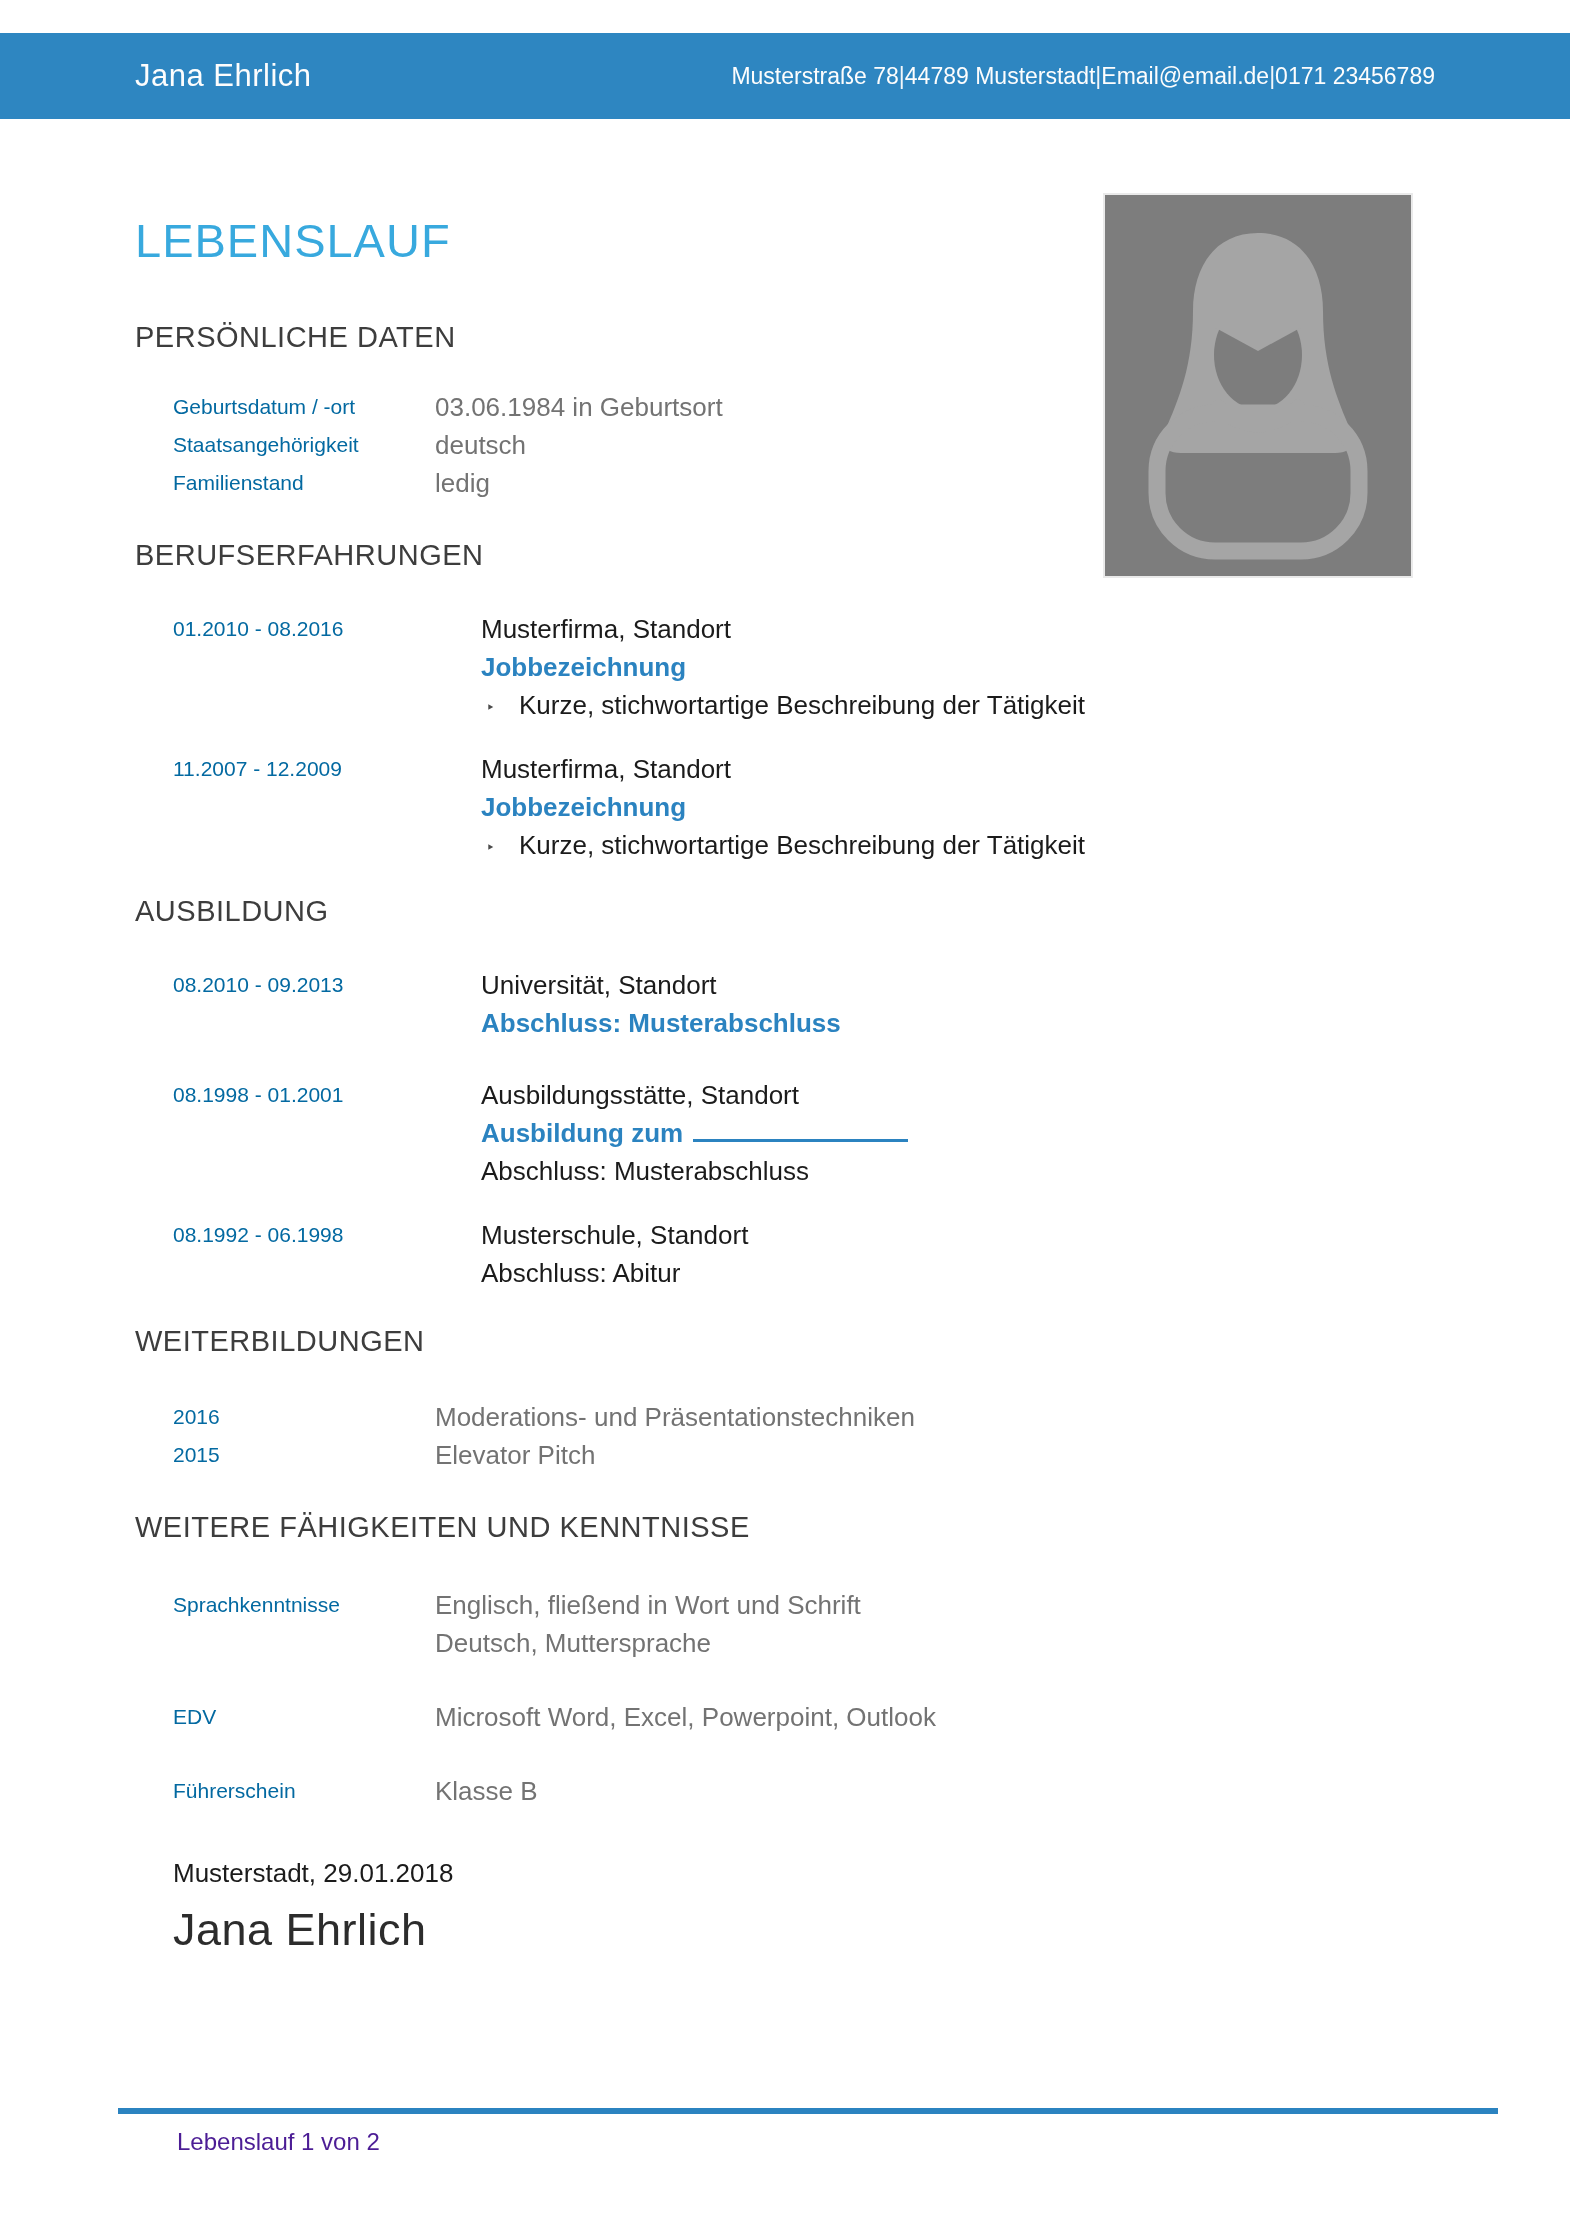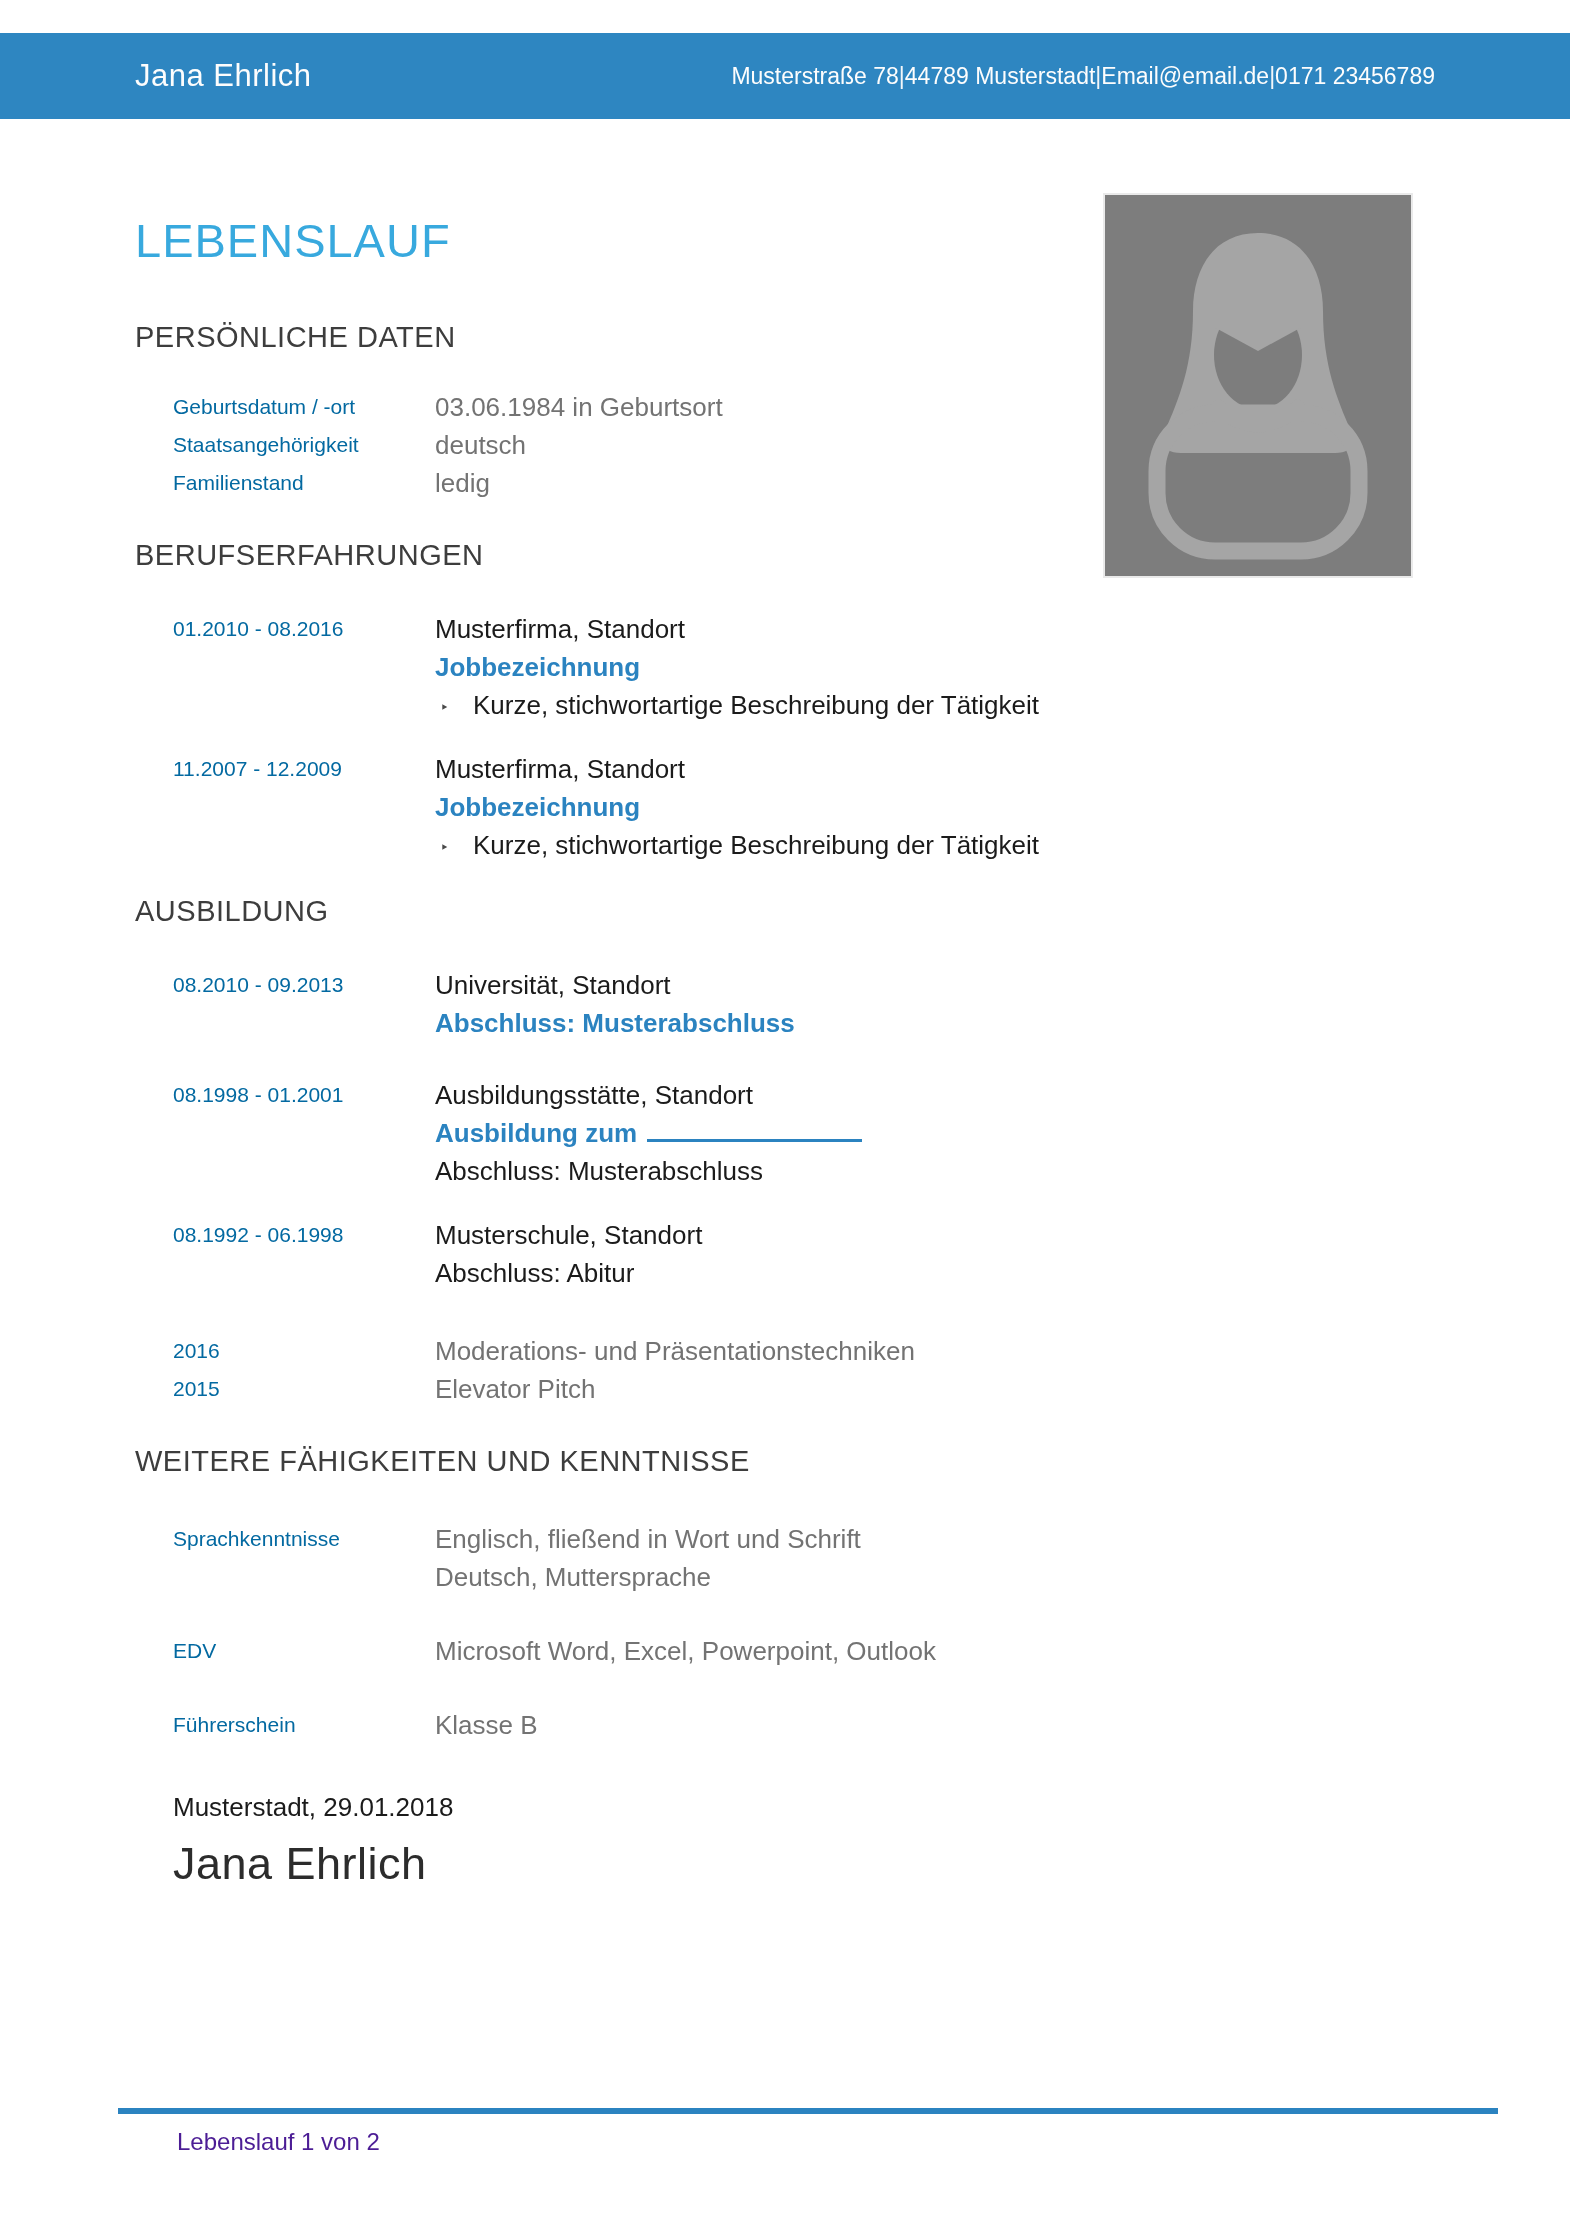--- a/index.html
+++ b/index.html
@@ -40,21 +40,21 @@
   .m-skills   { margin-top:36px; }
   .rows { margin-top:34px; }
   .row  { display:flex; }
   .lab {
     width:300px; padding-left:38px; flex-shrink:0;
     font-size:21px; line-height:38px; color:#0369a1;
   }
   .val { font-size:26px; line-height:38px; color:#737373; }
   
   .items { margin-top:38px; }
-  .item  { display:flex; margin-bottom:26px; }
+  .item  { display:flex; margin-bottom:26px;gap:46px; }
   .item .body { flex:1; }
   .line    { font-size:26px; line-height:38px; color:#1b1b1b; }
   .role    { font-size:26px; line-height:38px; font-weight:700; color:#2b83c0; }
   .bullet-line { display:flex; align-items:baseline; }
   .bullet-glyph { font-size:19px; color:#4a4a4a; width:38px; padding-left:6px; flex-shrink:0; }
   .blank-line {
     display:inline-block; width:215px; border-bottom:3px solid #2b83c0;
     margin-left:10px; height:26px; vertical-align:baseline;
   }
   .gap-lg { margin-bottom:34px; }
@@ -164,20 +164,21 @@
     </div>
     <div class="item">
       <div class="lab">08.1992 - 06.1998</div>
       <div class="body">
         <div class="line">Musterschule, Standort</div>
         <div class="line">Abschluss: Abitur</div>
       </div>
     </div>
   </div>
 
+  <h2 class="sec m-train">WEITERBILDUNGEN</h2>
   <div class="rows" style="margin-top:40px">
     <div class="row">
       <div class="lab">2016</div>
       <div class="val">Moderations- und Präsentationstechniken</div>
     </div>
     <div class="row">
       <div class="lab">2015</div>
       <div class="val">Elevator Pitch</div>
     </div>
   </div>

